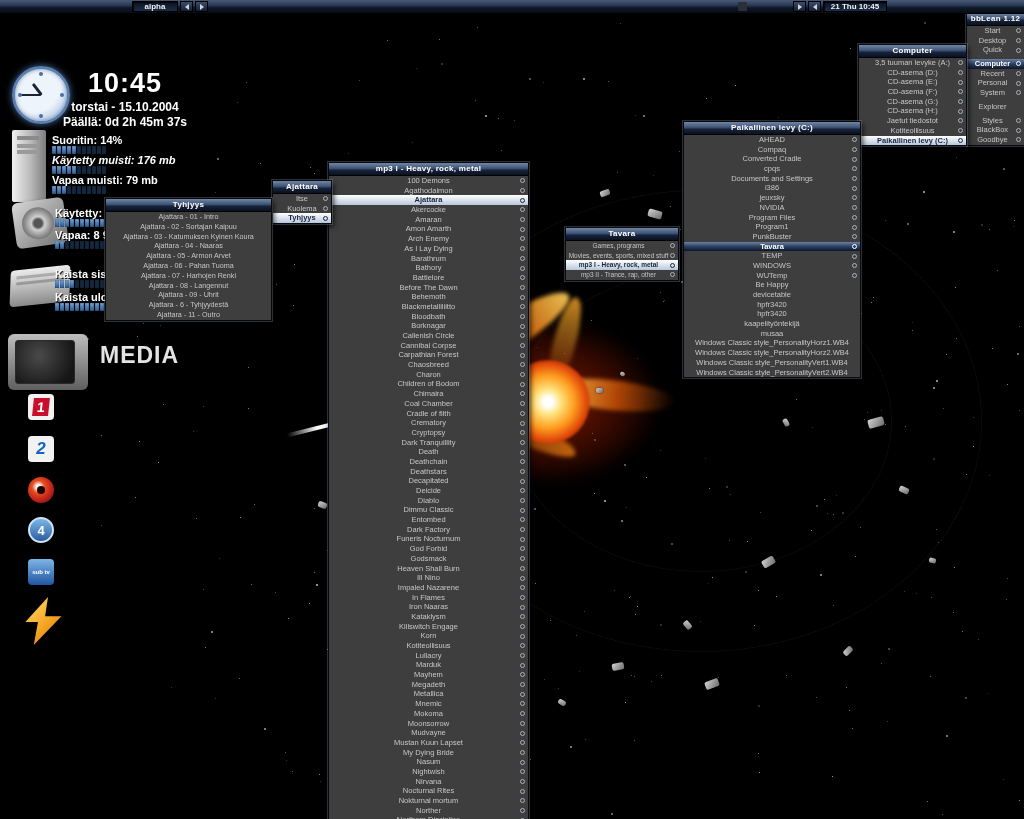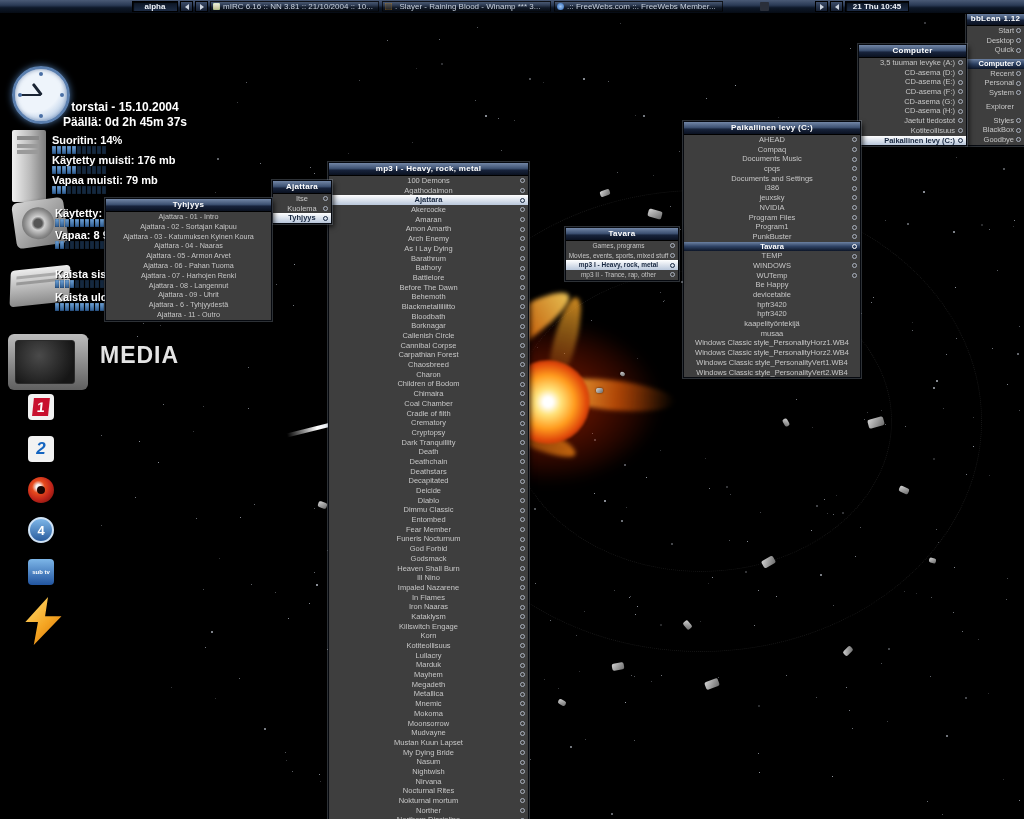--- a/index.html
+++ b/index.html
@@ -63,21 +63,21 @@
 
   
   .menu{position:absolute;z-index:40;background:#3e3e3e;border:1px solid #06090f;
     box-shadow:0 0 0 1px rgba(160,175,195,.28),2px 3px 5px rgba(0,0,0,.7);
     font-size:7.5px;color:#c6c6c6;}
   .mtitle{height:12px;line-height:12px;text-align:center;color:#fff;font-weight:bold;letter-spacing:.3px;font-size:8px;
     background:linear-gradient(#7286a6 0%,#3e5273 45%,#17233b 60%,#0a1120 100%);border-bottom:1px solid #000;
     white-space:nowrap;overflow:hidden;}
   .mi{position:relative;height:9.7px;line-height:9.7px;text-align:center;padding:0 11px;
     white-space:nowrap;overflow:hidden;}
-  .menu.align-right .mi{text-align:right;}
+  .menu.align-right .mi{}
   .mi .blt{position:absolute;right:3px;top:50%;width:3px;height:3px;margin-top:-2.5px;
     border:1px solid #aab2c0;border-radius:50%;}
   .mi.sel{background:linear-gradient(#ffffff,#b9c7db);color:#16263f;font-weight:bold;}
   .mi.sel .blt{border-color:#16263f;}
   .mi.sel-dark{background:linear-gradient(#6c81a2 0%,#2d4163 50%,#0d1628 100%);color:#fff;font-weight:bold;}
   .mi.sel-dark .blt{border-color:#fff;}
   .mi.gap{margin-top:4px;}
   .menu-tyhjyys{font-size:7.2px;} .menu-tyhjyys .mi{height:9.8px;line-height:9.8px;padding:0 4px;}
   .menu-tavara{font-size:6.5px;} .menu-tavara .mi{padding:0 9px 0 2px;}
   .menu-bblean .mi{padding:0 10px 0 4px;}
@@ -499,35 +499,20 @@
 
   <div id="taskbar">
     <div class="tb-sp-l"></div>
     <div class="tb-ws">alpha</div>
     <div class="tb-btn">
         <span class="tri-l"></span>
       </div>
     <div class="tb-btn">
         <span class="tri-r"></span>
       </div>
-    <div class="tb-tasks">
-
-    <div class="task ic-mirc">
-          <span class="task-ic"></span>
-          <span class="task-lbl">mIRC 6.16 :: NN 3.81 :: 21/10/2004 :: 10...</span>
-        </div>
-        <div class="task ic-winamp">
-          <span class="task-ic"></span>
-          <span class="task-lbl">. Slayer - Raining Blood - Winamp *** 3...</span>
-        </div>
-        <div class="task ic-browser">
-          <span class="task-ic"></span>
-          <span class="task-lbl">.:: FreeWebs.com ::. FreeWebs Member...</span>
-        </div>
-      </div>
     <div class="tb-flex"></div>
     <div class="tb-tray">
 
     <span class="tray ic-msn"></span>
         <span class="tray ic-volume"></span>
         <span class="tray ic-display"></span>
         <span class="tray ic-media-player"></span>
         <span class="tray ic-antivirus"></span>
         <span class="tray ic-ati"></span>
         <span class="tray ic-network"></span>
@@ -544,39 +529,40 @@
   </div>
 
   <div class="w-clock-icon">
     <span class="hand hour"></span>
     <span class="hand min"></span>
     <span class="cdot" style="left:24px;top:3px;"></span>
     <span class="cdot" style="left:45px;top:24px;"></span>
     <span class="cdot" style="left:24px;top:45px;"></span>
     <span class="cdot" style="left:3px;top:24px;"></span>
   </div>
+  <div class="wtxt w-time">10:45</div>
   <div class="wtxt w-date">torstai - 15.10.2004</div>
   <div class="wtxt w-uptime">Päällä: 0d 2h 45m 37s</div>
 
   <div class="w-tower"></div>
   <div class="wtxt" style="left:52px;top:134px;text-align:center;">Suoritin: 14%</div>
   <div class="gauge" style="left:52px;top:146px;">
       <span class="seg on"></span>
       <span class="seg on"></span>
       <span class="seg on"></span>
       <span class="seg on"></span>
       <span class="seg on"></span>
       <span class="seg"></span>
       <span class="seg"></span>
       <span class="seg"></span>
       <span class="seg"></span>
       <span class="seg"></span>
       <span class="seg"></span>
     </div>
-  <div class="wtxt" style="left:52px;top:154px;">Käytetty muisti: 176 mb</div>
+  <div class="wtxt" style="left:52px;top:154px;font-style:italic;">Käytetty muisti: 176 mb</div>
   <div class="gauge" style="left:52px;top:166px;">
       <span class="seg on"></span>
       <span class="seg on"></span>
       <span class="seg on"></span>
       <span class="seg on"></span>
       <span class="seg on"></span>
       <span class="seg"></span>
       <span class="seg"></span>
       <span class="seg"></span>
       <span class="seg"></span>
@@ -755,21 +741,21 @@
         <div class="mi sel"><span>Paikallinen levy (C:)</span><span class="blt"></span></div>
       </div>
   </div>
 
   <div class="menu" style="left:683px;top:121px;width:176px;z-index:43;">
     <div class="mtitle">Paikallinen levy (C:)</div>
     <div>
 
     <div class="mi"><span>AHEAD</span><span class="blt"></span></div>
         <div class="mi"><span>Compaq</span><span class="blt"></span></div>
-        <div class="mi"><span>Documents Music</span><span class="blt"></span></div>
+        <div class="mi"><span>Converted Cradle</span><span class="blt"></span></div>
         <div class="mi"><span>cpqs</span><span class="blt"></span></div>
         <div class="mi"><span>Documents and Settings</span><span class="blt"></span></div>
         <div class="mi"><span>i386</span><span class="blt"></span></div>
         <div class="mi"><span>jeuxsky</span><span class="blt"></span></div>
         <div class="mi"><span>NVIDIA</span><span class="blt"></span></div>
         <div class="mi"><span>Program Files</span><span class="blt"></span></div>
         <div class="mi"><span>Program1</span><span class="blt"></span></div>
         <div class="mi"><span>PunkBuster</span><span class="blt"></span></div>
         <div class="mi sel-dark"><span>Tavara</span><span class="blt"></span></div>
         <div class="mi"><span>TEMP</span><span class="blt"></span></div>
@@ -832,21 +818,21 @@
         <div class="mi"><span>Cryptopsy</span><span class="blt"></span></div>
         <div class="mi"><span>Dark Tranquillity</span><span class="blt"></span></div>
         <div class="mi"><span>Death</span><span class="blt"></span></div>
         <div class="mi"><span>Deathchain</span><span class="blt"></span></div>
         <div class="mi"><span>Deathstars</span><span class="blt"></span></div>
         <div class="mi"><span>Decapitated</span><span class="blt"></span></div>
         <div class="mi"><span>Deicide</span><span class="blt"></span></div>
         <div class="mi"><span>Diablo</span><span class="blt"></span></div>
         <div class="mi"><span>Dimmu Classic</span><span class="blt"></span></div>
         <div class="mi"><span>Entombed</span><span class="blt"></span></div>
-        <div class="mi"><span>Fear Member</span><span class="blt"></span></div>
+        <div class="mi"><span>Dark Factory</span><span class="blt"></span></div>
         <div class="mi"><span>Funeris Nocturnum</span><span class="blt"></span></div>
         <div class="mi"><span>God Forbid</span><span class="blt"></span></div>
         <div class="mi"><span>Godsmack</span><span class="blt"></span></div>
         <div class="mi"><span>Heaven Shall Burn</span><span class="blt"></span></div>
         <div class="mi"><span>Ill Nino</span><span class="blt"></span></div>
         <div class="mi"><span>Impaled Nazarene</span><span class="blt"></span></div>
         <div class="mi"><span>In Flames</span><span class="blt"></span></div>
         <div class="mi"><span>Iron Naaras</span><span class="blt"></span></div>
         <div class="mi"><span>Kataklysm</span><span class="blt"></span></div>
         <div class="mi"><span>Killswitch Engage</span><span class="blt"></span></div>

